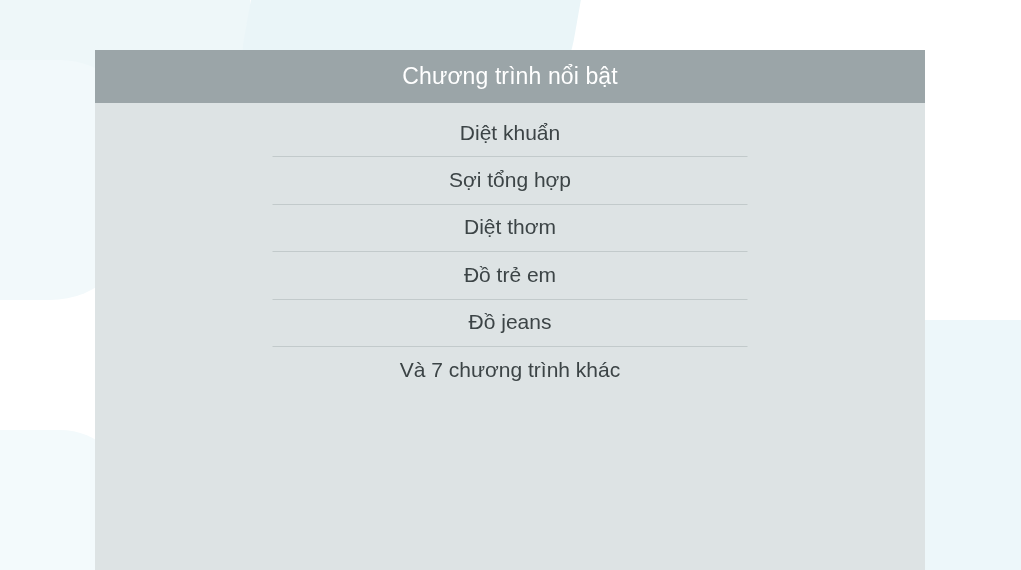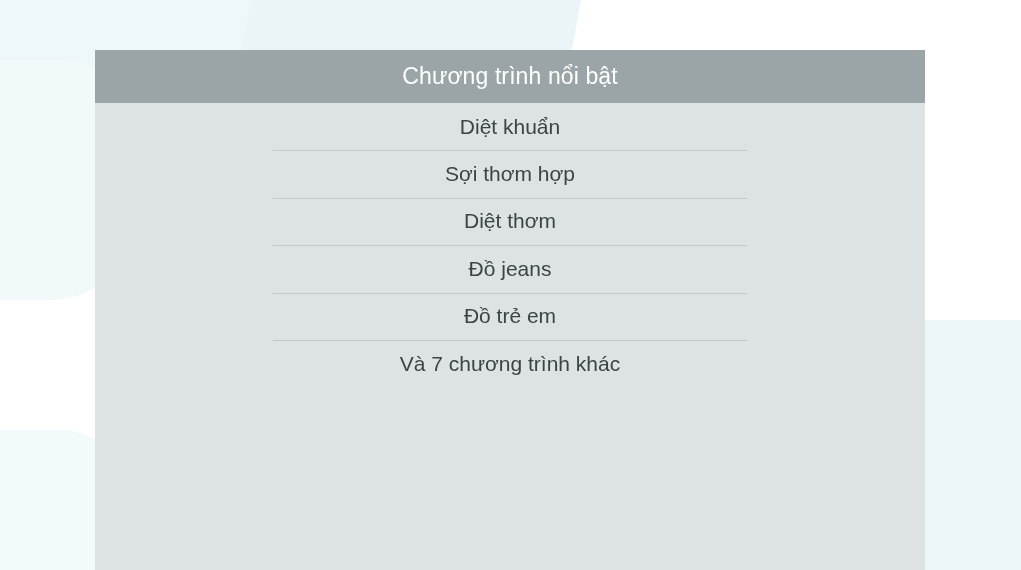--- a/index.html
+++ b/index.html
@@ -88,21 +88,21 @@
     justify-content: center;
   }
   .card-header-title {
     color: #ffffff;
     font-size: 23px;
     font-weight: 400;
     letter-spacing: 0.1px;
   }
   .list {
     padding: 0;
-    margin: 0;
+    margin: 6px;
     list-style: none;
   }
   .list-item {
     height: 47.4px;
     display: flex;
     align-items: center;
     justify-content: center;
     color: #3c4446;
     font-size: 21px;
     font-weight: 400;
@@ -131,28 +131,28 @@
 
 <div class="card">
   <div class="card-header">
     <div class="card-header-title">Chương trình nổi bật</div>
   </div>
   <ul class="list">
     <li class="list-item">
         <span>Diệt khuẩn</span>
       </li>
     <li class="list-item">
-        <span>Sợi thơm hợp</span>
+        <span>Sợi tổng hợp</span>
       </li>
     <li class="list-item">
         <span>Diệt thơm</span>
       </li>
     <li class="list-item">
-        <span>Đồ jeans</span>
+        <span>Đồ trẻ em</span>
       </li>
     <li class="list-item">
-        <span>Đồ trẻ em</span>
+        <span>Đồ jeans</span>
       </li>
     <li class="list-item">
         <span>Và 7 chương trình khác</span>
       </li>
   </ul>
 </div>
 
 </body></html>

